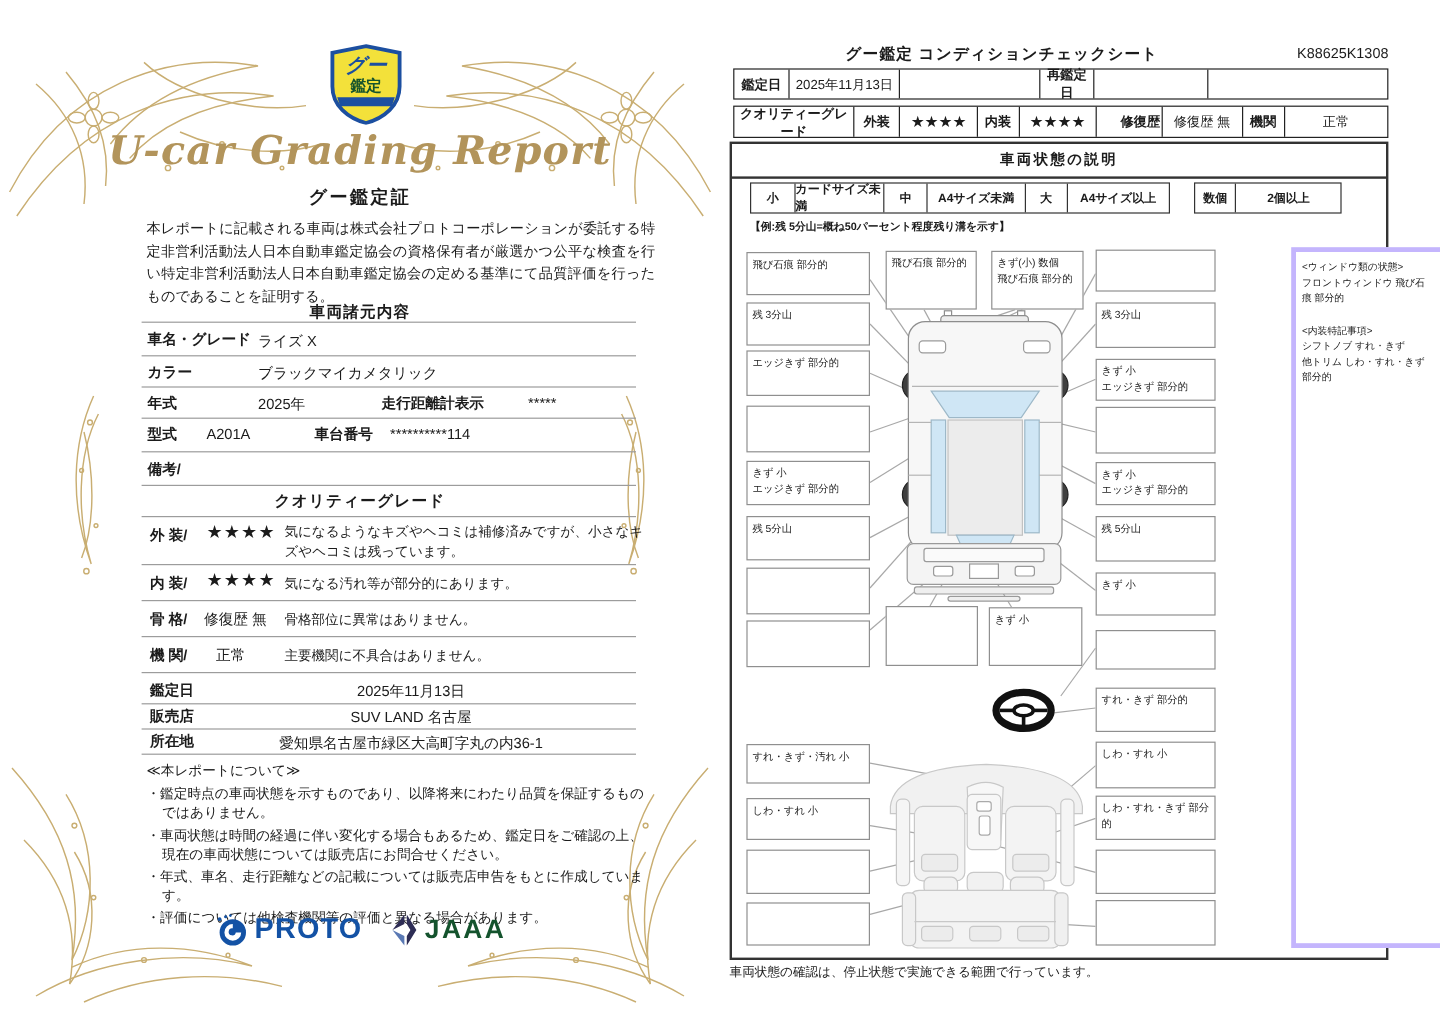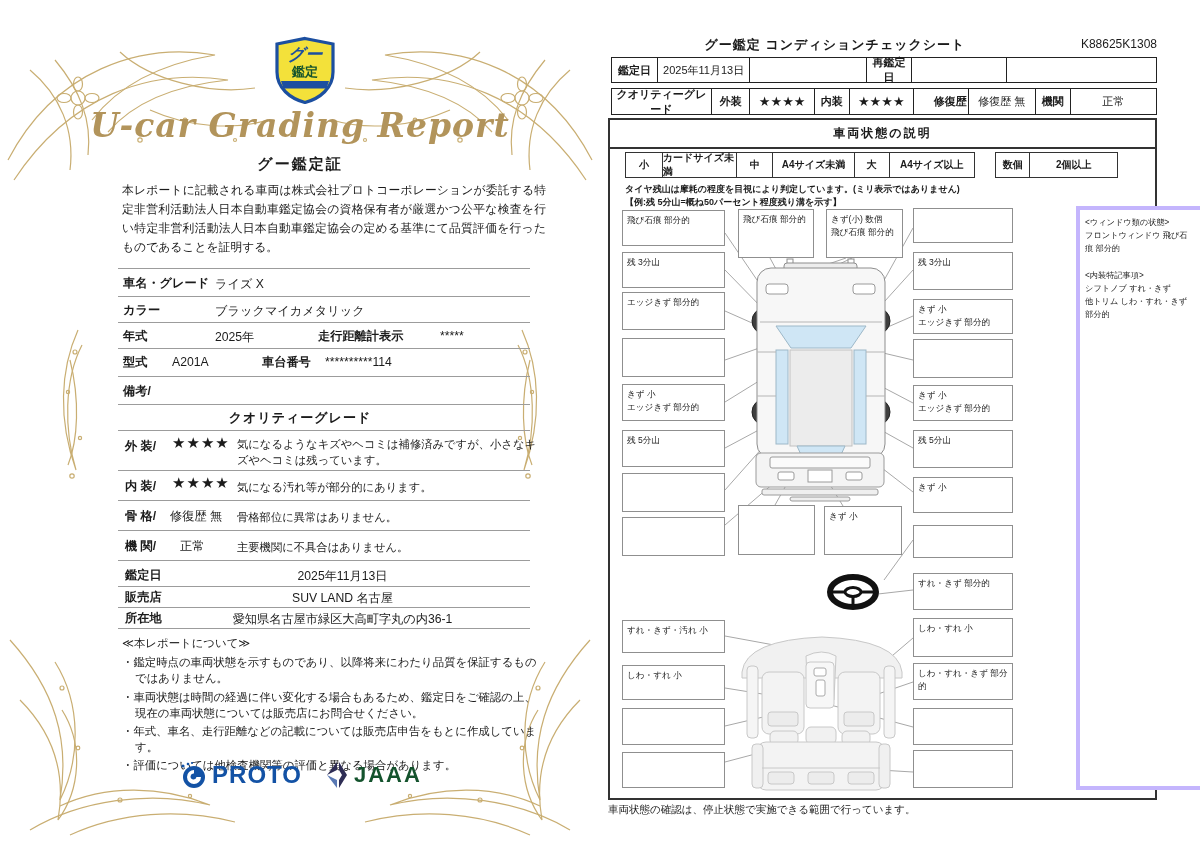--- a/index.html
+++ b/index.html
@@ -111,20 +111,21 @@
         <path d="M9,45 L57,45 L54.5,52.5 L11.5,52.5 Z" fill="#1c4fa0"></path>
       </svg>
       <div class="t1">グー</div>
       <div class="t2">鑑定</div>
     </div>
 
     <div class="abs report-title" style="left:0;top:106px;">U-car Grading Report</div>
     <div class="abs cert-title" style="left:0;top:155px;">グー鑑定証</div>
     <div class="abs intro" style="left:122px;top:181px;">本レポートに記載される車両は株式会社プロトコーポレーションが委託する特定非営利活動法人日本自動車鑑定協会の資格保有者が厳選かつ公平な検査を行い特定非営利活動法人日本自動車鑑定協会の定める基準にて品質評価を行ったものであることを証明する。</div>
 
+    <div class="abs sec-head" style="left:0;top:251px;">車両諸元内容</div>
     <div class="hline" style="top:268px;"></div>
     <div class="hline" style="top:296px;"></div>
     <div class="hline" style="top:322px;"></div>
     <div class="hline" style="top:348px;"></div>
     <div class="hline" style="top:376px;"></div>
     <div class="hline" style="top:404px;"></div>
 
     <span class="abs lbl" style="left:123px;top:275px;">車名・グレード</span>
     <span class="abs val" style="left:215px;top:276px;">ライズ X</span>
 
@@ -243,21 +244,20 @@
     <div class="lg-cell" style="width:82px;">A4サイズ未満</div>
     <div class="lg-cell" style="width:35px;">大</div>
     <div class="lg-cell" style="width:85px;">A4サイズ以上</div>
   </div>
   <div class="legend" style="left:995px;top:152px;width:123px;height:26px;">
     <div class="lg-cell" style="width:35px;">数個</div>
     <div class="lg-cell" style="width:88px;">2個以上</div>
   </div>
 
   <div class="tire-note">
-    <div>タイヤ残山は摩耗の程度を目視により判定しています。(ミリ表示ではありません)</div>
     <div>【例:残 5分山=概ね50パーセント程度残り溝を示す】</div>
   </div>
 
   <svg class="abs" style="left:0;top:0;pointer-events:none;" width="1200" height="848" viewBox="0 0 1200 848">
     <g stroke="#a8a8a8" stroke-width="1">
       <line x1="725" y1="233" x2="772" y2="302"></line>
         <line x1="725" y1="270" x2="766" y2="312"></line>
       <line x1="725" y1="311" x2="786" y2="338"></line>
         <line x1="725" y1="360" x2="765" y2="346"></line>
       <line x1="725" y1="402" x2="780" y2="368"></line>

